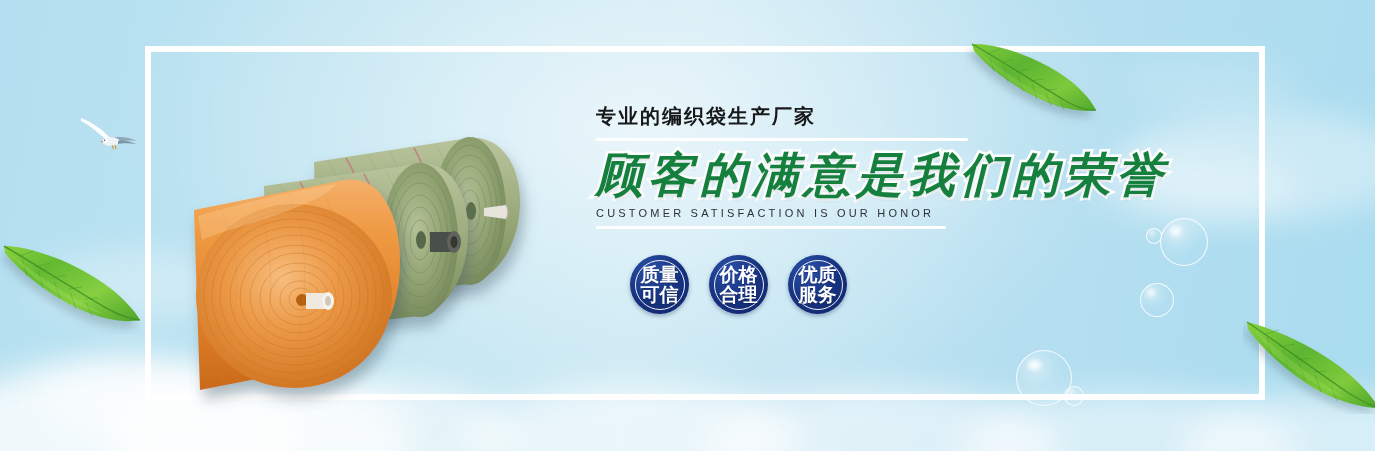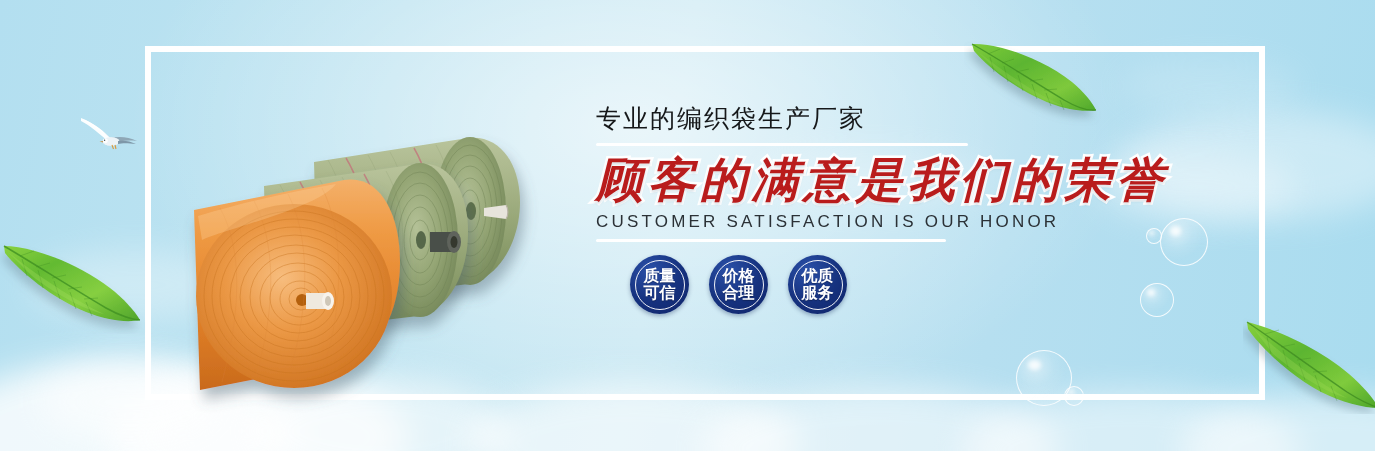--- a/index.html
+++ b/index.html
@@ -74,52 +74,52 @@
   .leaf-br{left:1243px; top:318px; width:142px; height:96px;}
 
   
   .rolls{position:absolute; left:168px; top:128px; width:420px; height:292px;}
 
   
   .copy{position:absolute; left:596px; top:106px; width:600px;}
 
   .headline-cn{
     font-family:"Liberation Sans","DejaVu Sans",sans-serif;
-    font-size:25px;
-    font-weight:400;
+    font-size:20px;
+    font-weight:700;
     color:#16181a;
     letter-spacing:2px;
     line-height:1;
     white-space:nowrap;
   }
   .rule{
     width:372px;height:3px;background:#ffffff;
     margin-top:12px;border-radius:2px;
   }
   .rule-b{width:350px;margin-top:7px;}
 
   .slogan{
     margin-top:9px;
     font-family:"Liberation Serif","DejaVu Serif",serif;
     font-size:47px;
     font-weight:700;
     font-style:italic;
-    color:#b91c1c;
+    color:#15803d;
     letter-spacing:5px;
     line-height:1.08;
     white-space:nowrap;
     -webkit-text-stroke:5px #ffffff;
     paint-order:stroke fill;
     text-shadow:
       0 0 2px #ffffff, 0 2px 3px rgba(120,150,165,.35);
   }
 
   .slogan-en{
     margin-top:6px;
-    font-size:17px;
+    font-size:11px;
     font-weight:400;
     color:#2b3136;
     letter-spacing:3.2px;
     white-space:nowrap;
   }
 
   
   .badges{
     position:absolute; left:630px; top:255px;
     display:flex; gap:20px;
@@ -141,21 +141,21 @@
     z-index:-1;
   }
   .badge .ring{
     position:absolute; inset:4.5px;
     border-radius:50%;
     border:1.3px solid rgba(255,255,255,.92);
   }
   .badge .txt{
     position:relative;
     color:#ffffff;
-    font-size:16px;
+    font-size:19px;
     font-weight:700;
     line-height:1.02;
     text-align:center;
     letter-spacing:0;
     white-space:pre-line;
     text-shadow:0 1px 1px rgba(0,0,0,.28);
   }
 </style>
 </head>
 <body>

